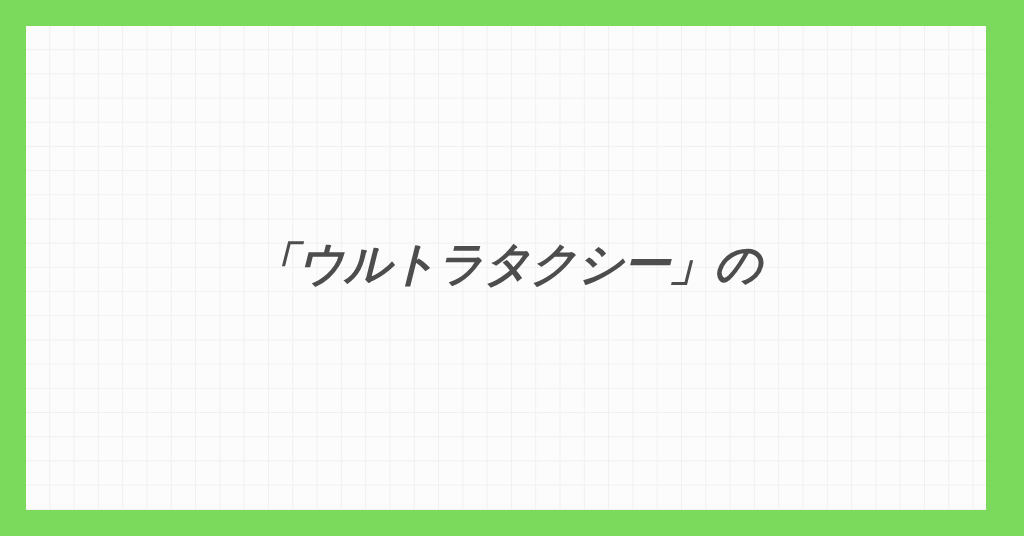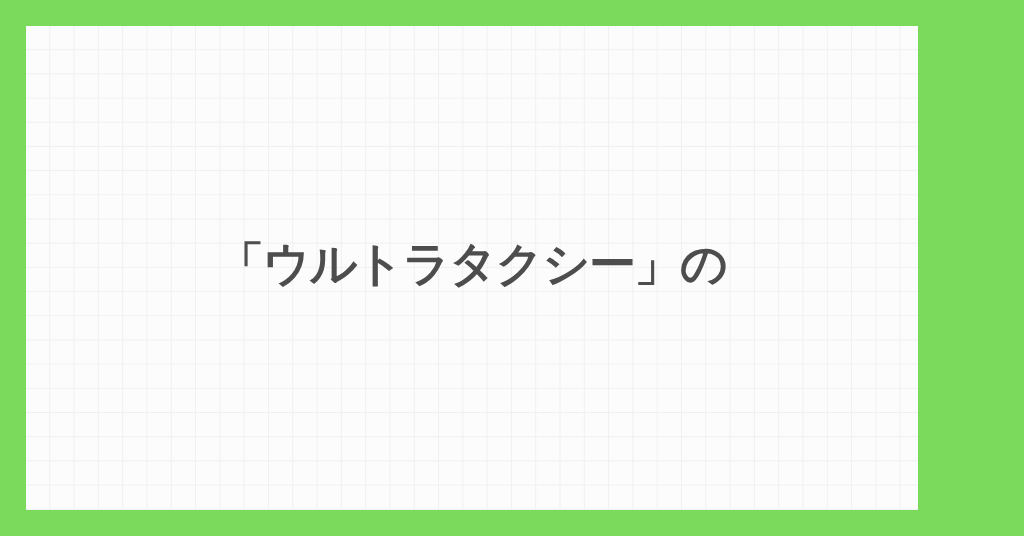--- a/index.html
+++ b/index.html
@@ -20,29 +20,30 @@
     width: 1024px;
     height: 536px;
     background: #7bd95c;
     padding: 26px 26px 26px 26px;
   }
 
   
   #paper-panel {
     position: relative;
     box-sizing: border-box;
-    width: 892px;
+    width: 960px;
     height: 484px;
     background-color: #fcfcfc;
     background-image:
       linear-gradient(to right,  #f0f0f0 1px, transparent 1px),
       linear-gradient(to bottom, #f0f0f0 1px, transparent 1px);
     background-size: 24.3px 24.2px;
     background-position: -1px -1px;
     overflow: hidden;
+    font-style: italic;
   }
 
   
   #headline {
     position: absolute;
     left: 0;
     right: 0;
     top: 0;
     bottom: 0;
     display: flex;

